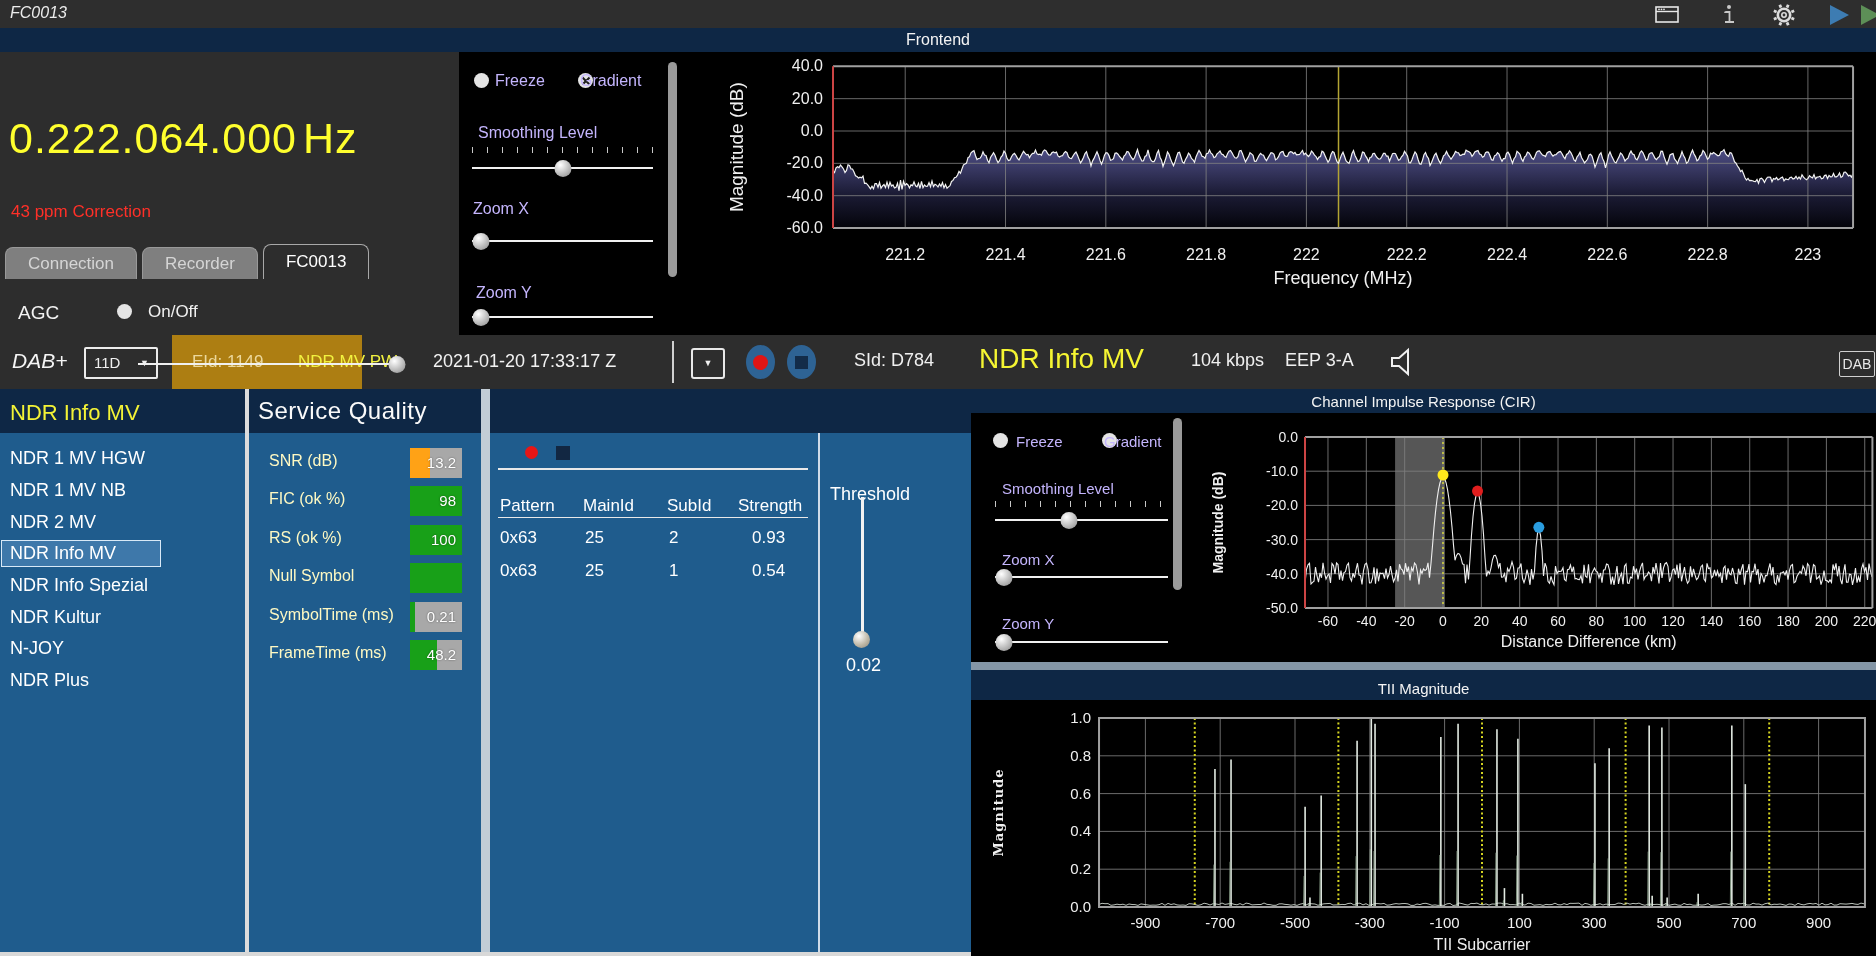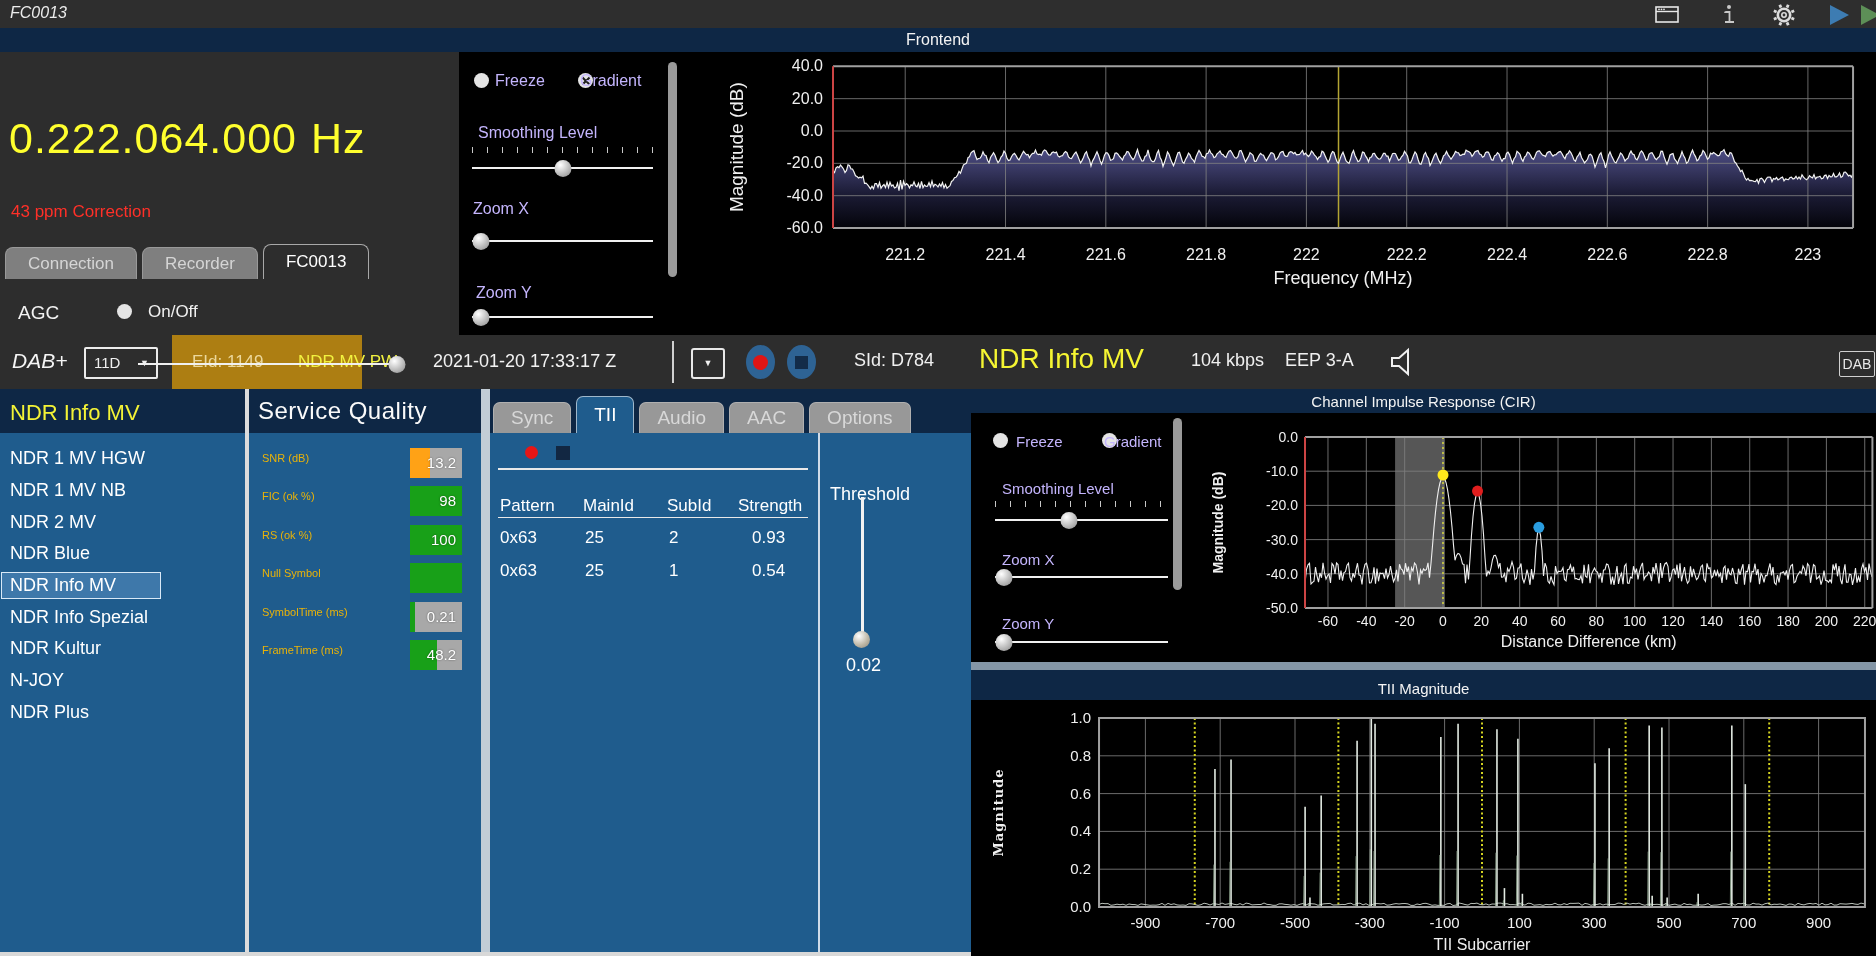--- a/index.html
+++ b/index.html
@@ -13,21 +13,21 @@
   .win-title{position:absolute;left:10px;top:4px;font-style:italic;font-size:16px;color:#ececec;}
   .tb-icon{position:absolute;top:3px;}
 
   
   .navy-band{position:absolute;background:#0e2745;}
   .band-title{width:100%;text-align:center;font-size:16px;color:#f4f4f4;line-height:24px;}
 
   
   .left-panel{position:absolute;left:0;top:52px;width:459px;height:283px;background:#2d2d2d;}
   .freq{position:absolute;left:9px;top:62px;font-size:43px;font-weight:300;color:#ffff2e;letter-spacing:1px;}
-  .freq .hz{margin-left:14px;text-align:right;}
+  .freq .hz{margin-left:6px;text-align:right;}
   .corr{position:absolute;left:11px;top:150px;font-size:17px;color:#ff3028;}
   .fe-tabs{position:absolute;left:5px;top:193px;height:34px;display:flex;align-items:flex-end;gap:5px;}
   .fe-tab{height:31px;line-height:31px;padding:0 22px;font-size:17px;background:#7f7f7f;color:#d5d5d5;
           border-radius:8px 8px 0 0;border:1px solid #999;border-bottom:none;}
   .fe-tab.active{height:34px;line-height:34px;background:#2d2d2d;color:#fff;border-color:#a8a8a8;}
   .lbl-19{font-size:19px;color:#f2f2f2;}
   .radio{width:15px;height:15px;border-radius:50%;background:#e4e4e4;position:relative;display:inline-block;}
   .radio.checked::before,.radio.checked::after{content:"";position:absolute;left:2.5px;top:6.5px;width:10px;height:2px;background:#1d1d1d;}
   .radio.checked::before{transform:rotate(45deg);} .radio.checked::after{transform:rotate(-45deg);}
 
@@ -73,21 +73,21 @@
   
   .lower-bg{position:absolute;left:0;top:389px;width:1876px;height:567px;background:#0e2745;}
   .pane-blue{position:absolute;background:#1f5c8d;}
   .col-div{position:absolute;top:389px;height:567px;}
   .svc-header{position:absolute;left:10px;top:400px;font-size:22px;color:#f3f336;}
   .svc-item{height:31.7px;font-size:18px;color:#fff;display:flex;align-items:center;}
   .svc-item .lbl{padding:2px 8px;margin-left:2px;}
   .svc-item.selected .lbl{background:#3e78aa;outline:1.5px solid #d9e9f7;min-width:142px;}
   .sq-header{position:absolute;left:258px;top:397px;font-size:24px;font-weight:300;letter-spacing:.5px;color:#fafafa;}
   .q-row{position:absolute;left:249px;width:232px;height:30px;}
-  .q-label{position:absolute;left:13px;top:4px;font-size:11px;color:#eab308;}
+  .q-label{position:absolute;left:20px;top:4px;font-size:16px;color:#fef9c3;}
   .q-badge{position:absolute;left:161px;top:0;width:52px;height:30px;background:#a8a8a8;overflow:hidden;}
   .q-fill{position:absolute;left:0;top:0;height:100%;}
   .q-val{position:absolute;right:6px;top:0;line-height:30px;font-size:15px;color:#fff;text-shadow:0 0 2px rgba(0,0,0,.5);}
 
   .detail-tabs{position:absolute;left:493px;top:397px;height:36px;display:flex;align-items:flex-end;gap:5px;}
   .d-tab{height:30px;line-height:30px;padding:0 17px;font-size:19px;background:#989898;color:#d8d8d8;
          border-radius:7px 7px 0 0;border:1px solid #b0b0b0;border-bottom:none;}
   .d-tab.active{height:36px;line-height:36px;background:#1f5c8d;color:#fff;border-color:#9fb8cc;}
   .ind-dot{position:absolute;left:525px;top:446px;width:13px;height:13px;border-radius:50%;background:#e81616;}
   .ind-sq{position:absolute;left:556px;top:446px;width:14px;height:14px;background:#122742;}
@@ -279,50 +279,40 @@
   <div class="abs" id="svc-items" style="left:0;top:443px;width:245px;">
       <div class="svc-item">
         <span class="lbl">NDR 1 MV HGW</span>
       </div>
       <div class="svc-item">
         <span class="lbl">NDR 1 MV NB</span>
       </div>
       <div class="svc-item">
         <span class="lbl">NDR 2 MV</span>
       </div>
-      <div class="svc-item">
-        <span class="lbl">NDR Blue</span>
-      </div>
       <div class="svc-item selected">
         <span class="lbl">NDR Info MV</span>
       </div>
       <div class="svc-item">
         <span class="lbl">NDR Info Spezial</span>
       </div>
       <div class="svc-item">
         <span class="lbl">NDR Kultur</span>
       </div>
       <div class="svc-item">
         <span class="lbl">N-JOY</span>
       </div>
       <div class="svc-item">
         <span class="lbl">NDR Plus</span>
       </div>
     </div>
 
   <div class="sq-header">Service Quality</div>
   <div id="quality-rows"></div>
 
-  <div class="detail-tabs" id="detail-tabs">
-      <div class="d-tab">Sync</div>
-      <div class="d-tab active">TII</div>
-      <div class="d-tab">Audio</div>
-      <div class="d-tab">AAC</div>
-      <div class="d-tab">Options</div>
-    </div>
   <div class="ind-dot"></div>
   <div class="ind-sq"></div>
   <div class="tii-hr"></div>
   <div id="tii-table"></div>
   <div class="tii-head-ul"></div>
   <div class="thr-line"></div>
   <span class="thr-label">Threshold</span>
   <div class="thr-track"></div>
   <div class="thr-handle"></div>
   <span class="thr-value">0.02</span>

